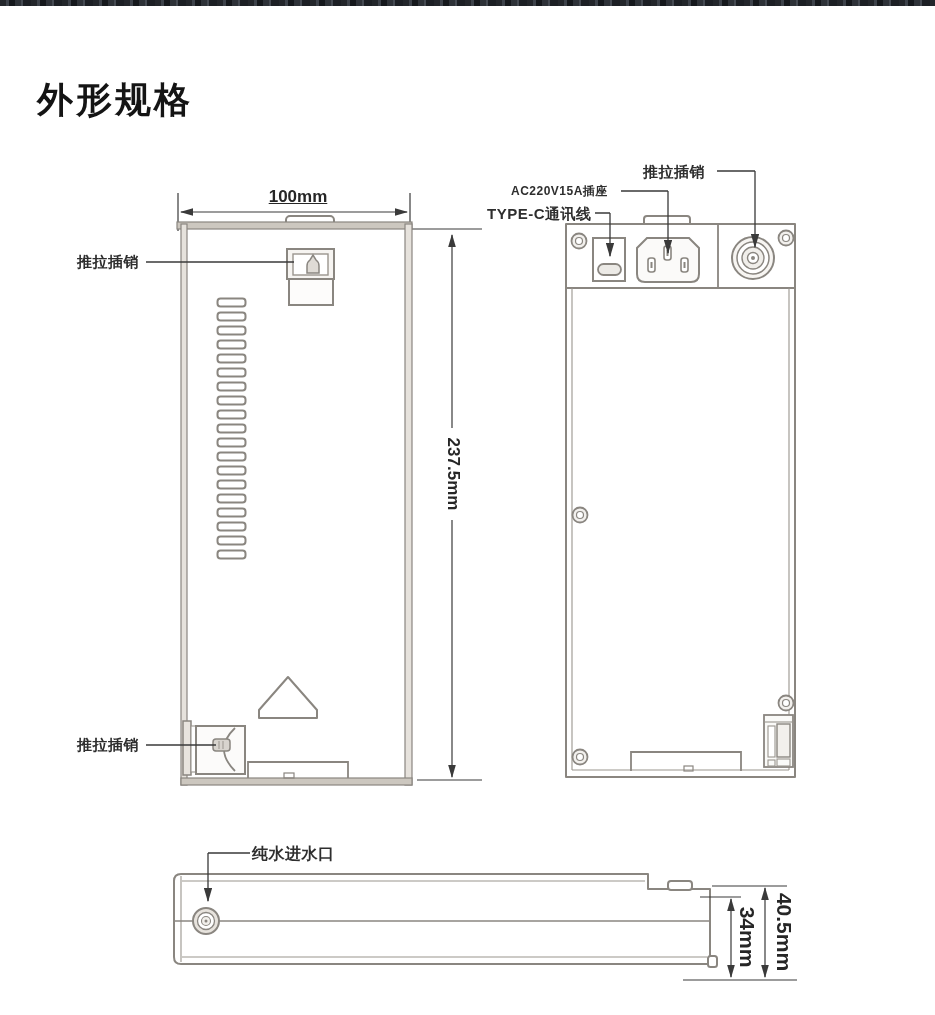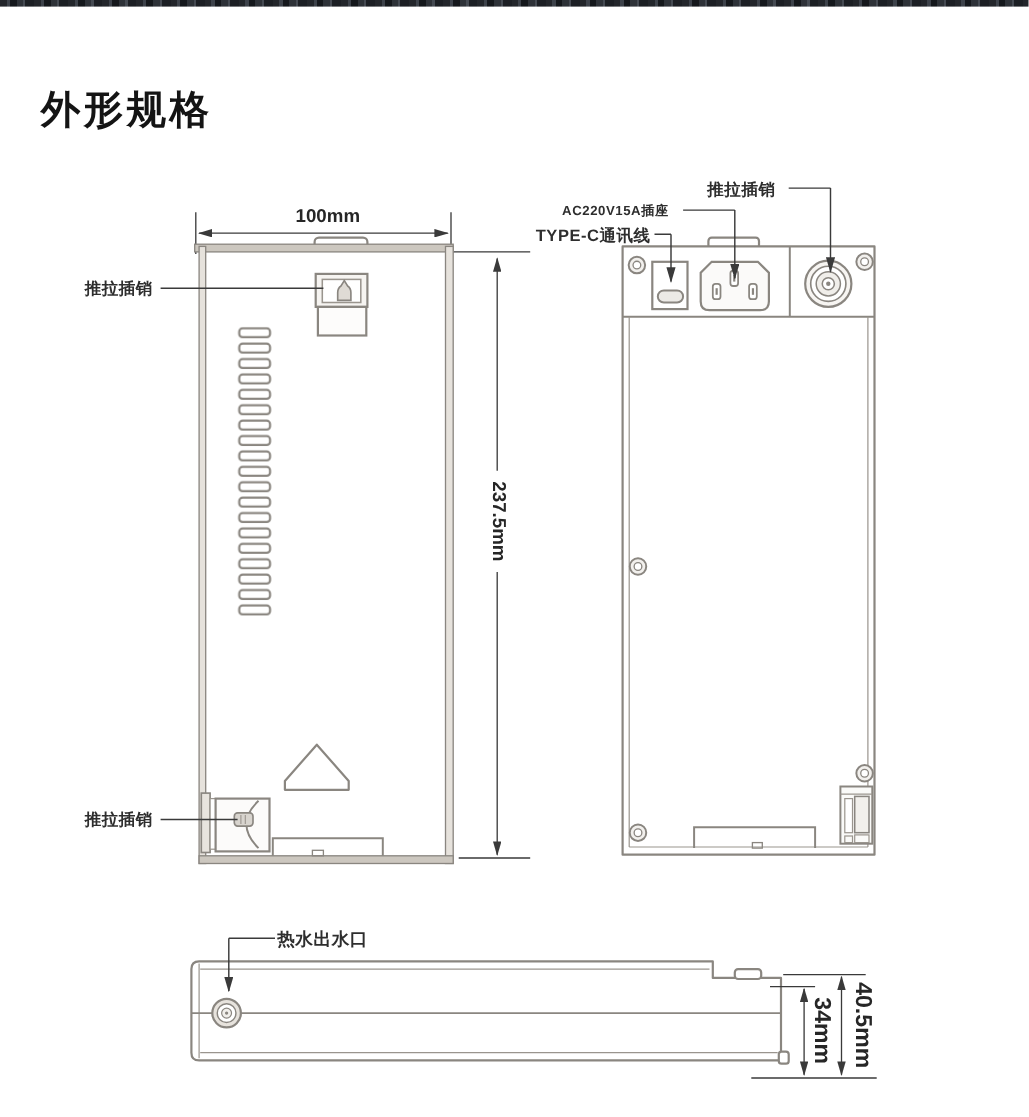--- a/index.html
+++ b/index.html
@@ -186,20 +186,20 @@
         <path class="dimline" d="M683,980 H797" stroke-width="1"></path>
       </g>
     </g>
   </svg>
 
   <div class="lbl lbl-cn" style="left:77px;top:253px;">推拉插销</div>
   <div class="lbl lbl-cn" style="left:77px;top:736px;">推拉插销</div>
   <div class="lbl lbl-cn" style="left:643px;top:163px;">推拉插销</div>
   <div class="lbl" style="left:511px;top:183px;font-size:12px;">AC220V15A插座</div>
   <div class="lbl" style="left:487px;top:205px;font-size:15px;text-align:right;">TYPE-C通讯线</div>
-  <div class="lbl" style="left:252px;top:844px;font-size:16px;">热水出水口</div>
-
-  <div class="dim" style="left:258px;top:187px;width:80px;text-align:center;font-size:17px;">100mm</div>
+  <div class="lbl" style="left:252px;top:844px;font-size:16px;">纯水进水口</div>
+
+  <div class="dim" style="left:258px;top:187px;width:80px;text-align:center;font-size:17px;text-decoration:underline;">100mm</div>
   <div class="dim rot" style="left:453px;top:474px;font-size:17px;">237.5mm</div>
   <div class="dim rot" style="left:747px;top:937px;font-size:21px;">34mm</div>
   <div class="dim rot" style="left:784px;top:932px;font-size:21px;">40.5mm</div>
 
 </div>
 
 </body></html>

